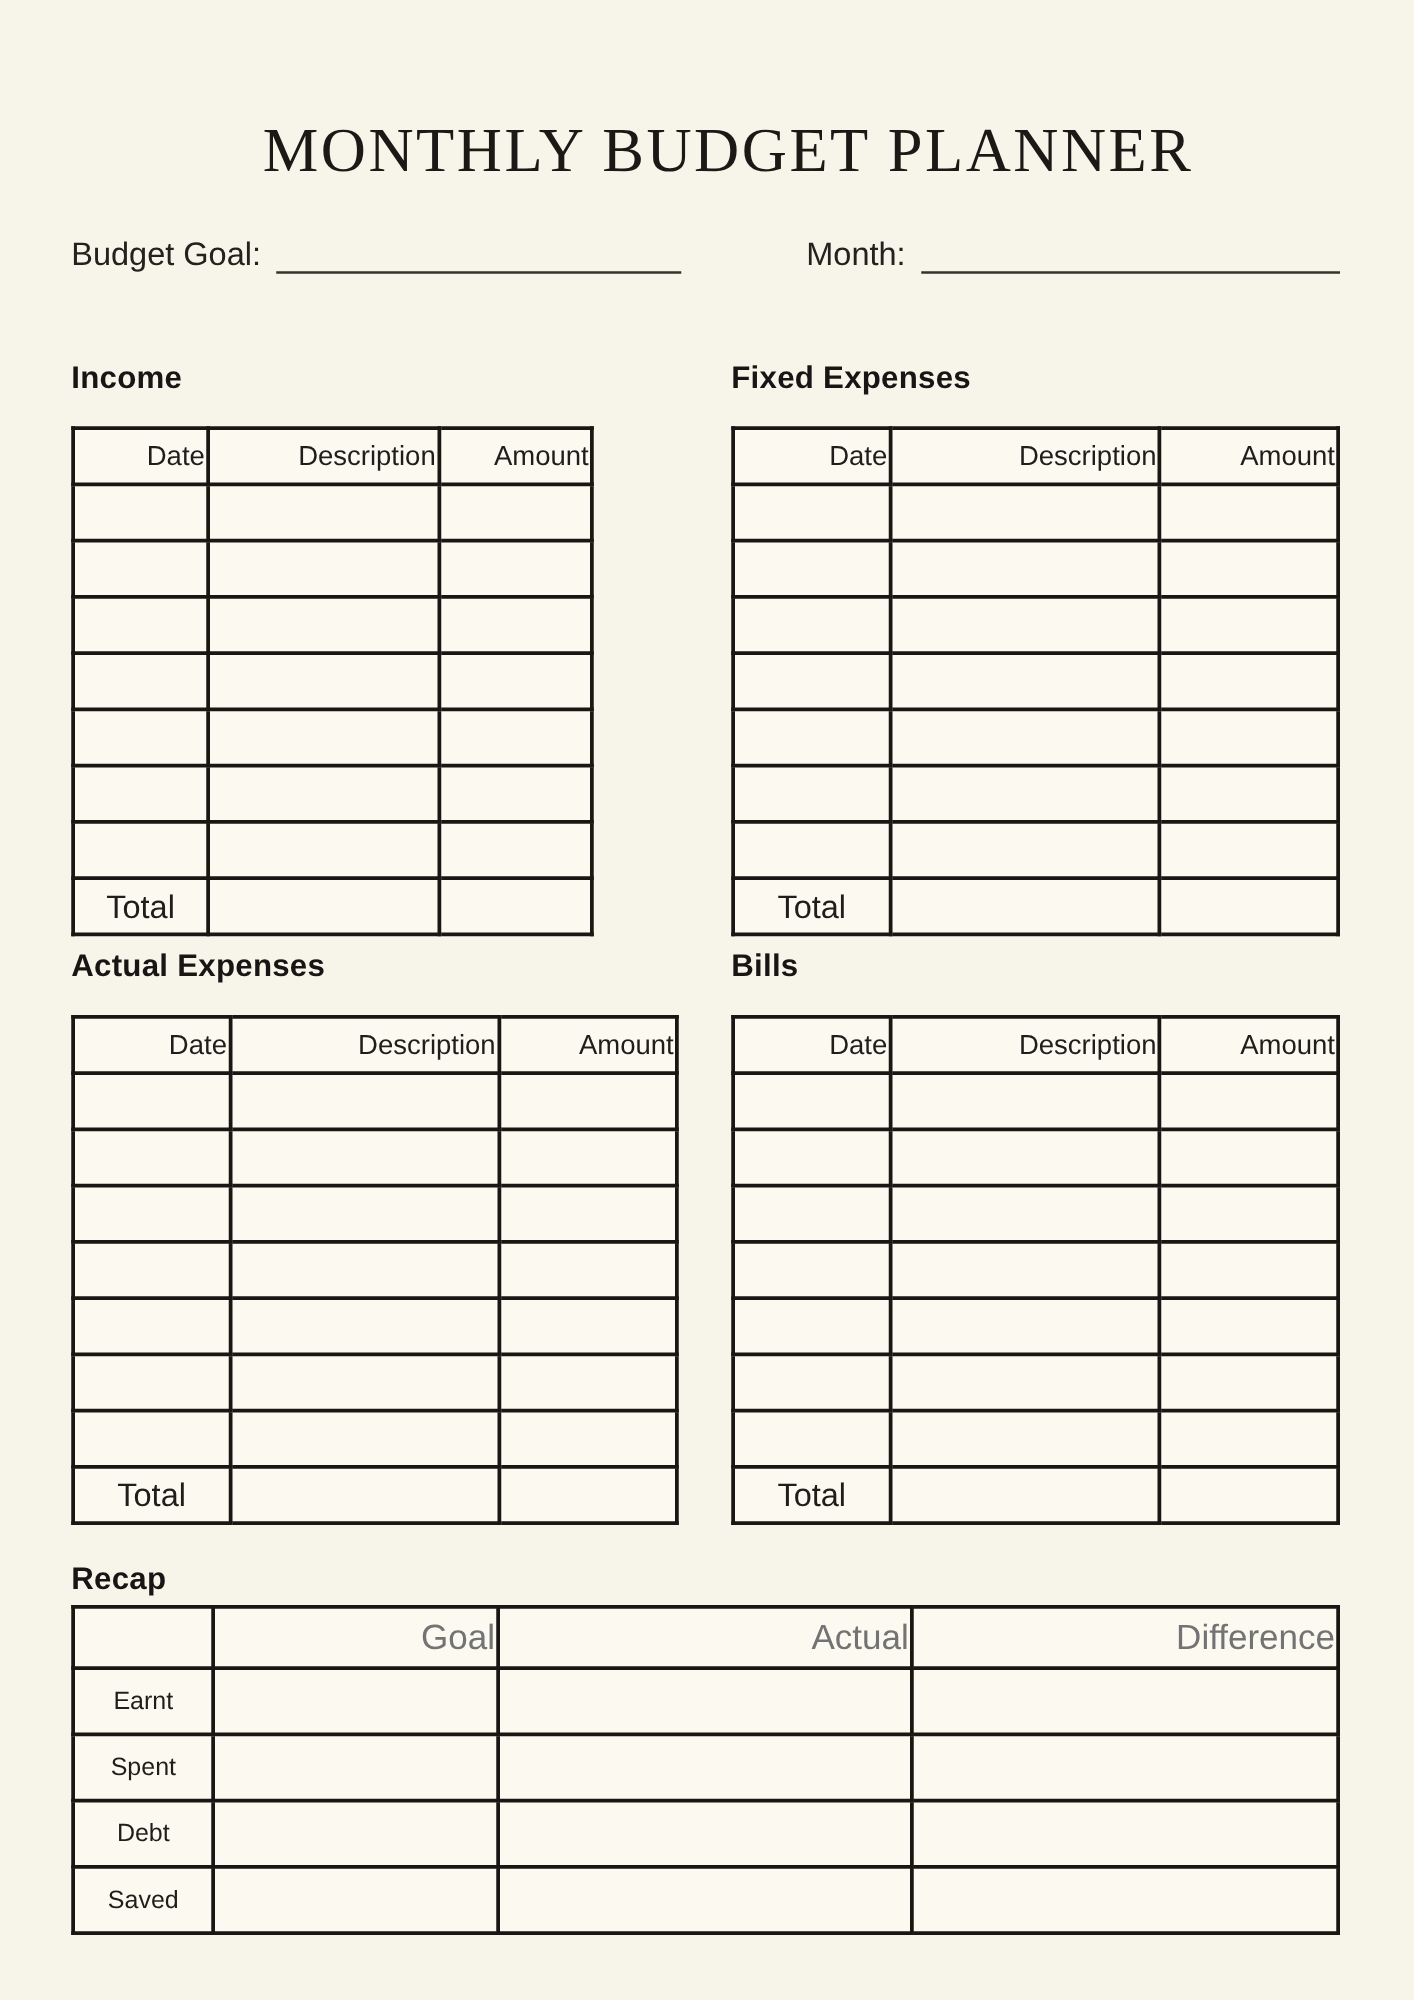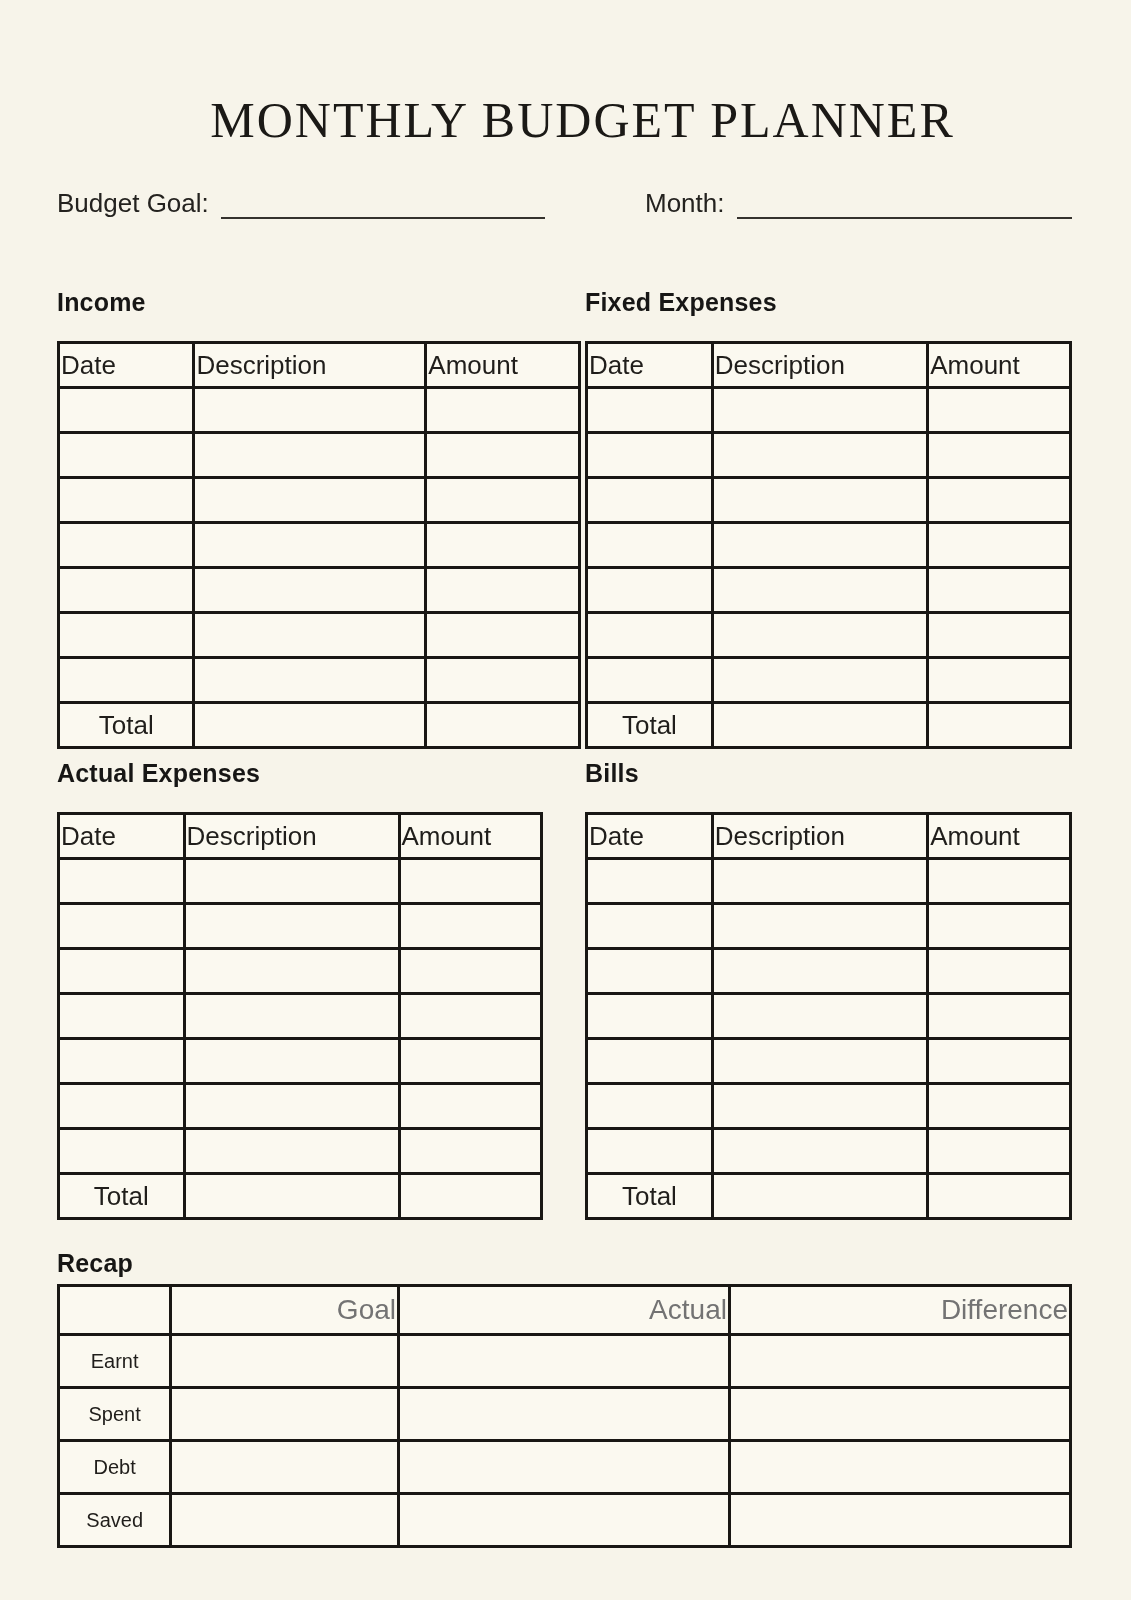--- a/index.html
+++ b/index.html
@@ -47,39 +47,39 @@
   
   .sheet-section { position: absolute; }
   .sheet-section h2 {
     margin: 0 0 24px 0;
     font-size: 25px;
     line-height: 30px;
     font-weight: 700;
     color: #171615;
     letter-spacing: 0.2px;
   }
-  .pos-income  { left: 57px;  top: 287px;  width: 524px;  }
+  .pos-income  { left: 57px;  top: 287px;  width: 418px;  }
   .pos-fixed   { left: 585px; top: 287px;  width: 487px;  }
   .pos-other   { left: 57px;  top: 758px;  width: 486px;  }
   .pos-bills   { left: 585px; top: 758px;  width: 487px;  }
   .pos-recap   { left: 57px;  top: 1248px; width: 1015px; }
   .pos-recap h2 { margin-bottom: 6px; }
   
   table {
     border-collapse: collapse;
     width: 100%;
     background: #fbf9f0;
     table-layout: fixed;
   }
   th, td { border: 3px solid #191714; }
   table.ledger th {
     height: 40px;
-    font-size: 26px;
+    font-size: 22px;
     font-weight: 400;
-    text-align: left;
+    text-align: right;
     color: #201e1b;
   }
   table.ledger td { height: 40px; }
   table.ledger td.total {
     text-align: center;
     font-size: 26px;
     color: #201e1b;
   }
   table.recap th {
     height: 44px;

